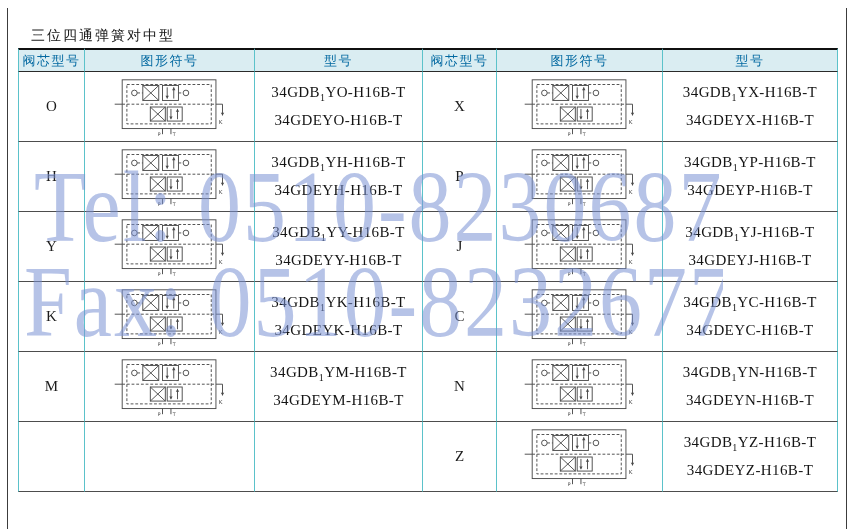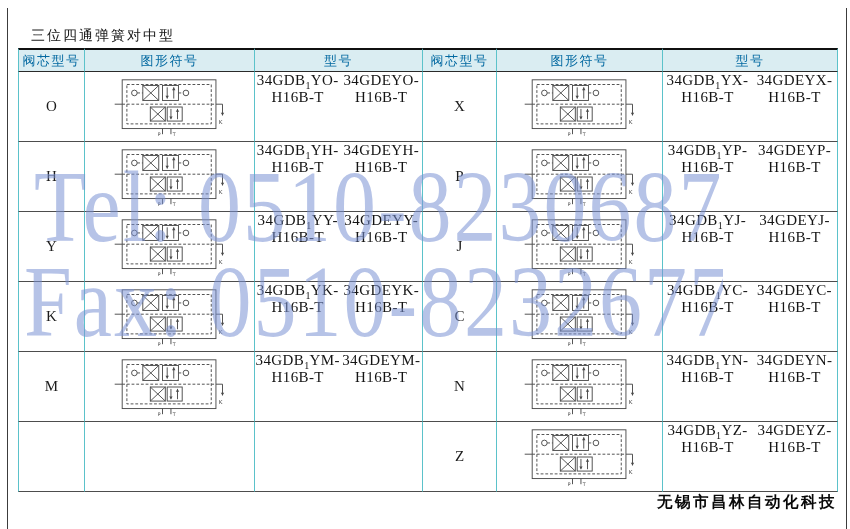--- a/index.html
+++ b/index.html
@@ -24,21 +24,21 @@
   }
   .catalog th:first-child { border-left: 1px solid #5bc2ca; }
   .catalog td {
     height: 69px; border-right: 1px solid #5bc2ca; border-bottom: 1px solid #4d4d4d;
     text-align: center; vertical-align: middle; background: transparent;
   }
   .catalog td:first-child { border-left: 1px solid #5bc2ca; }
   .spool-cell { font-family: "Liberation Serif", serif; font-size: 15px; color: #1c1c1c; }
   .symbol-cell { padding: 2px 0; }
   .model-cell { padding: 0; }
-  .model-cell .inner { display: flex; flex-direction: row; justify-content: space-evenly;
+  .model-cell .inner { display: flex; flex-direction: column; justify-content: space-evenly;
     height: 69px; }
   .model-line { font-family: "Liberation Serif", serif; font-size: 15px; color: #141414;
     letter-spacing: 0.4px; }
   .model-line sub { font-size: 10px; line-height: 0; }
 
   svg.valve { width: 126px; height: 60px; display: inline-block; vertical-align: middle; }
   .s { stroke: #4a4a4a; fill: none; stroke-width: 1; }
   .d { stroke-dasharray: 3 2; }
   .svgtxt { fill: #4a4a4a; font-size: 6px; font-family: "DejaVu Sans", sans-serif; stroke: none; }
   .svgtxt2 { fill: #4a4a4a; font-size: 5px; font-family: "DejaVu Sans", sans-serif; stroke: none; }
@@ -261,14 +261,13 @@
         </tr>
       </tbody>
   </table>
 
   <div class="watermark">
     <div class="wm-line wm-1">Tel: 0510-82306871</div>
     <div class="wm-line wm-2">Fax: 0510-82326771</div>
   </div>
 
 
-  <div class="company">无锡市昌林自动化科技</div>
 </div>
 
 </body></html>

